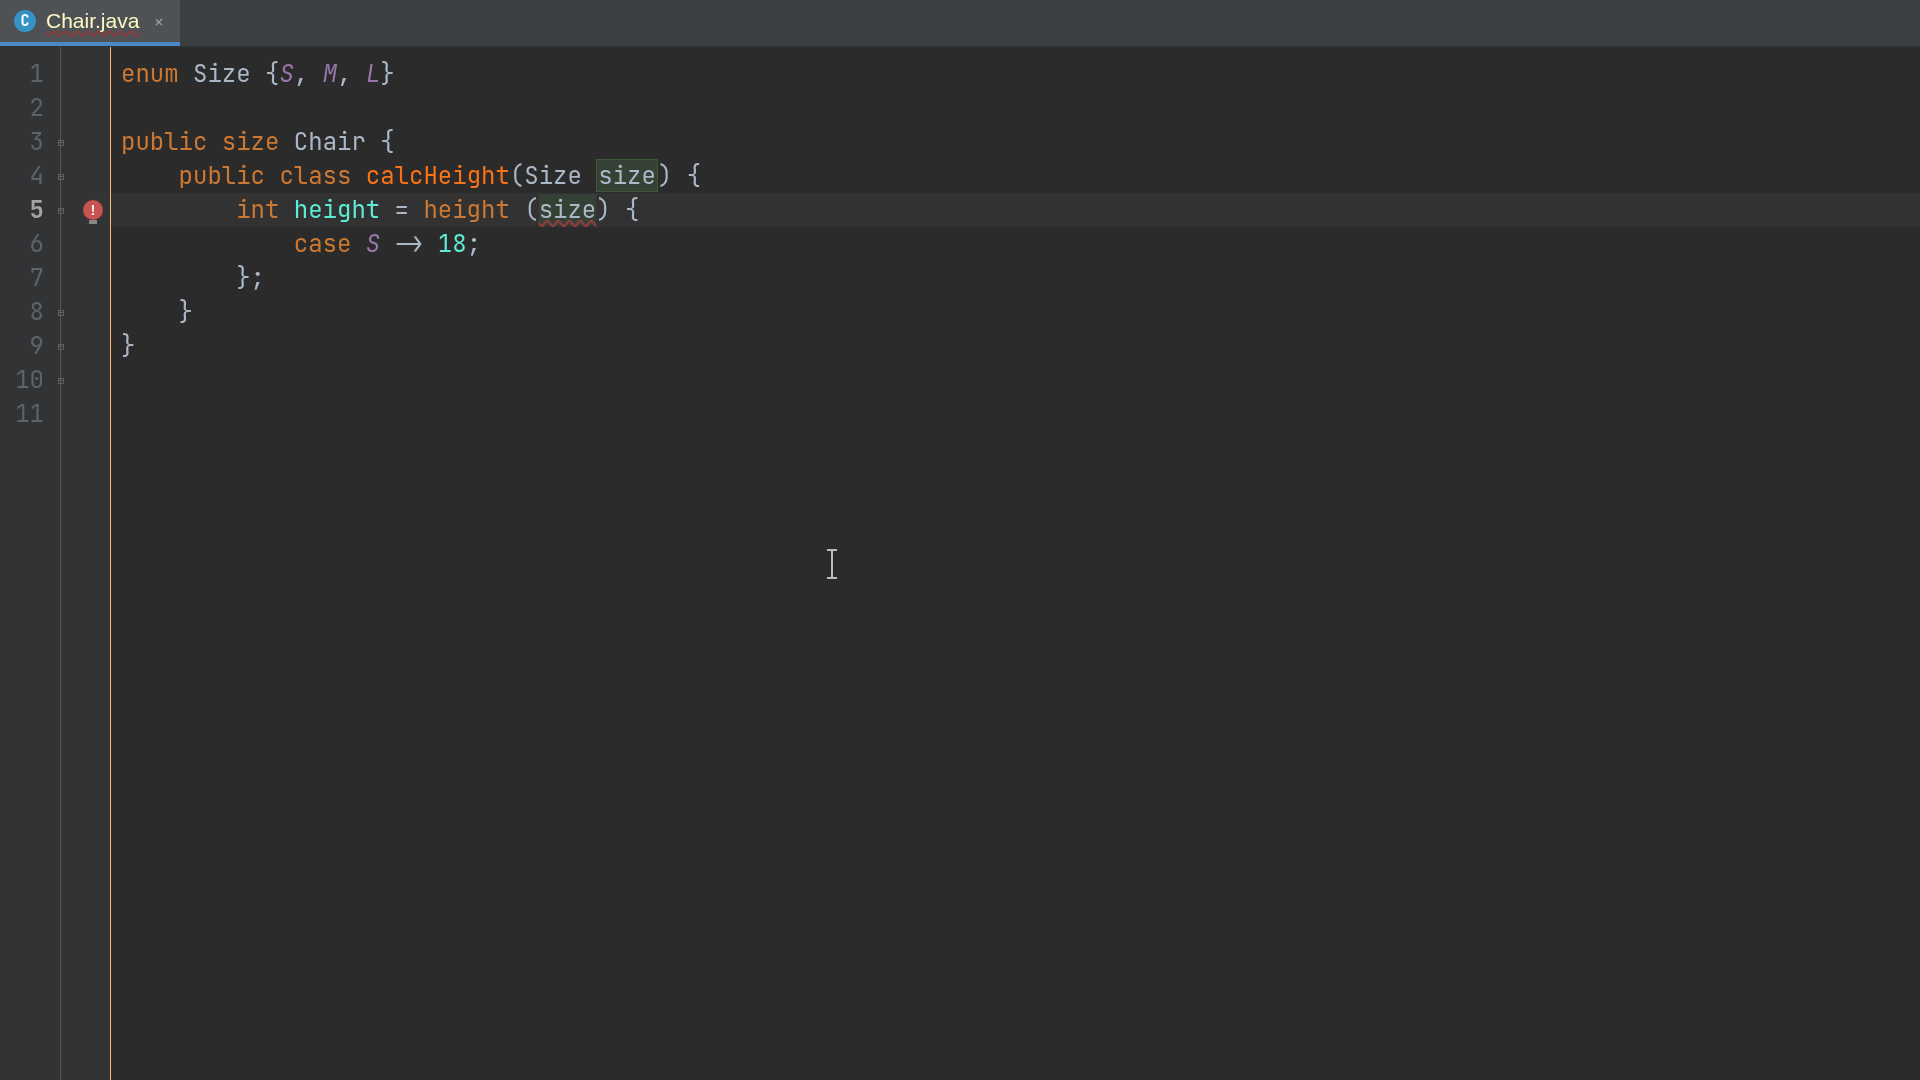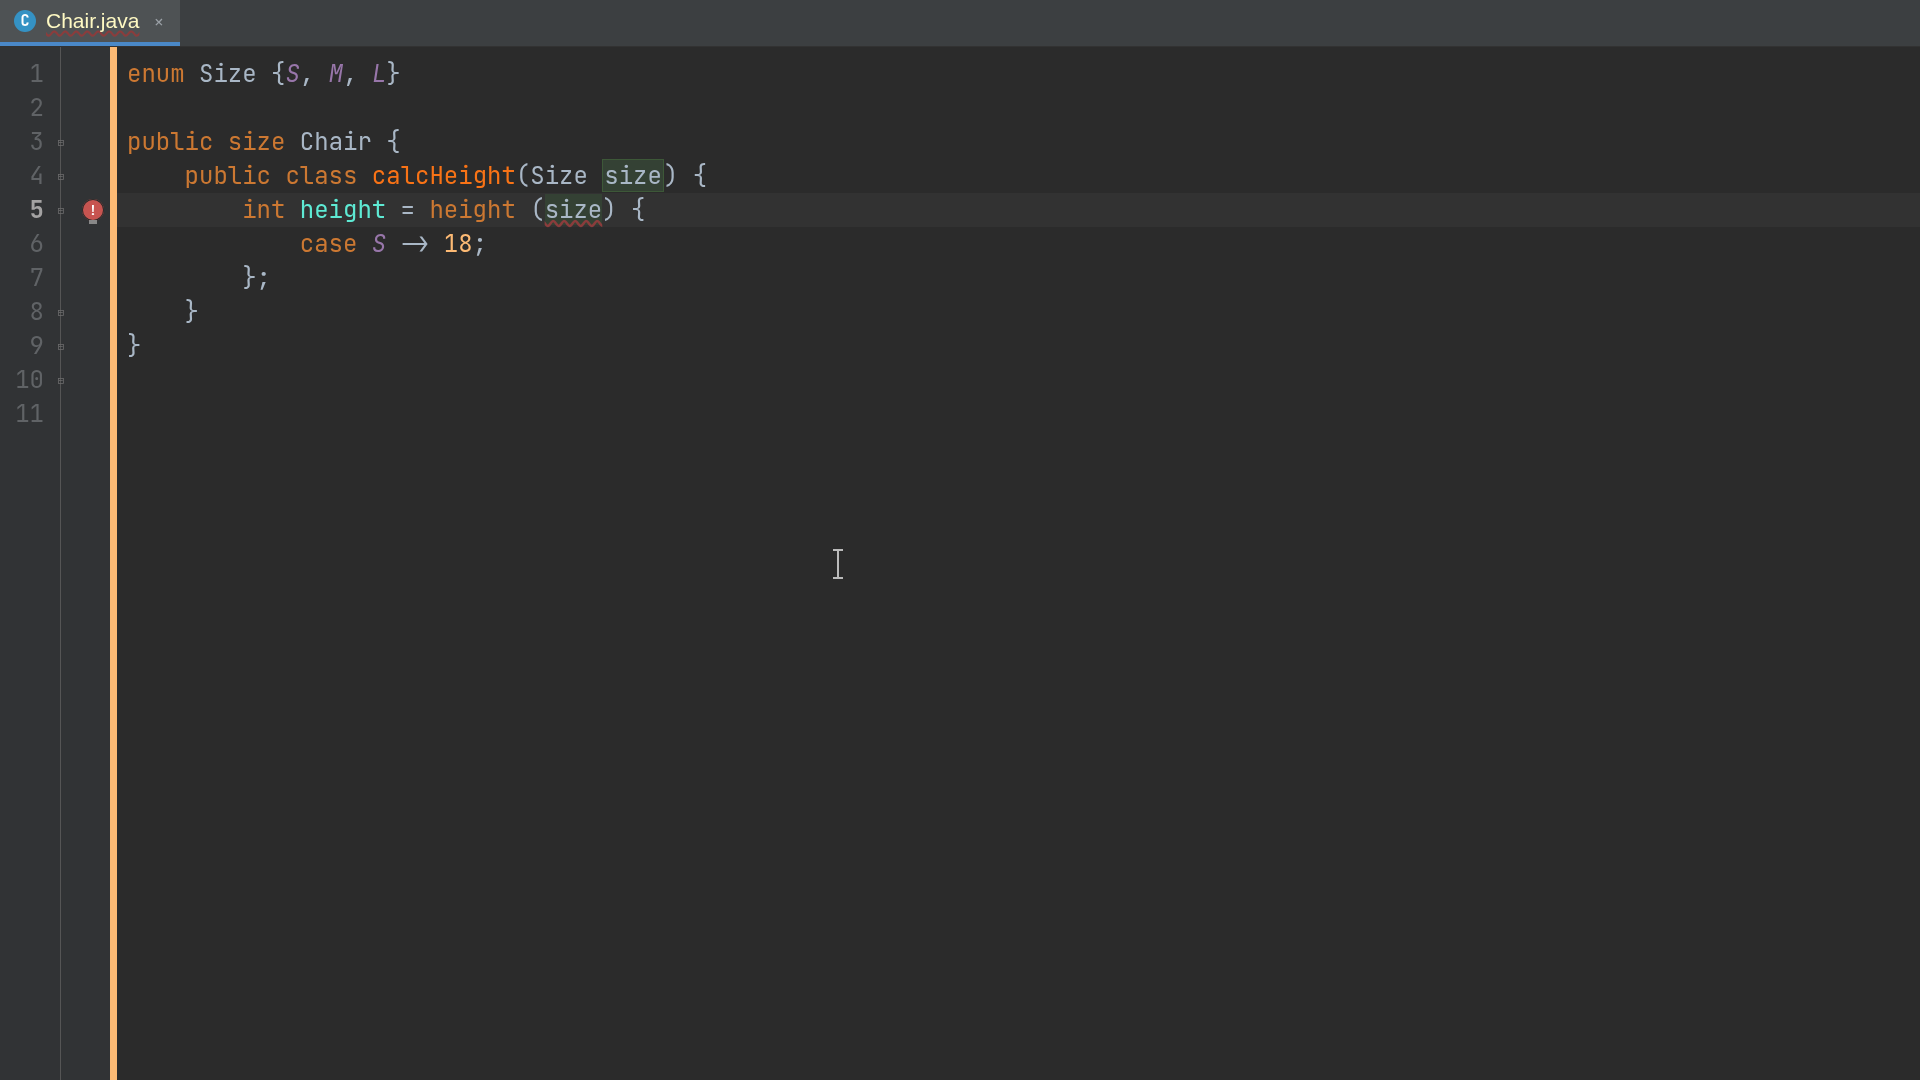--- a/index.html
+++ b/index.html
@@ -111,38 +111,38 @@
   .error-bulb .stem {
     position: absolute;
     left: 7px; top: 21px;
     width: 8px; height: 4px;
     background: #888;
   }
   .code {
     flex: 1;
     padding: 10px 15px 0 10px;
     background: #2b2b2b;
-    border-left: 7px solid #fdba74;
+    border-left: 1px solid #fdba74;
     position: relative;
   }
   .code .row { height: 34px; white-space: pre; }
   .hl-line {
     position: absolute;
     left: 0; right: 0;
     height: 34px;
     background: #323232;
     z-index: 0;
   }
   .code .row > span, .code .row > .tok { position: relative; z-index: 1; }
   .kw   { color: #cc7832; }
   .type { color: #a9b7c6; }
   .ident{ color: #5eead4; }
   .method{ color: #f97316; }
   .enumc{ color: #9876aa; font-style: italic; }
-  .num  { color: #fdba74; }
+  .num  { color: #5eead4; }
   .punc { color: #a9b7c6; }
   .param{
     color: #a9b7c6;
     background: #344134;
     border: 1px solid #3d5838;
     padding: 0 1px;
   }
   .usage {
     color: #a9b7c6;
     background: #344134;

